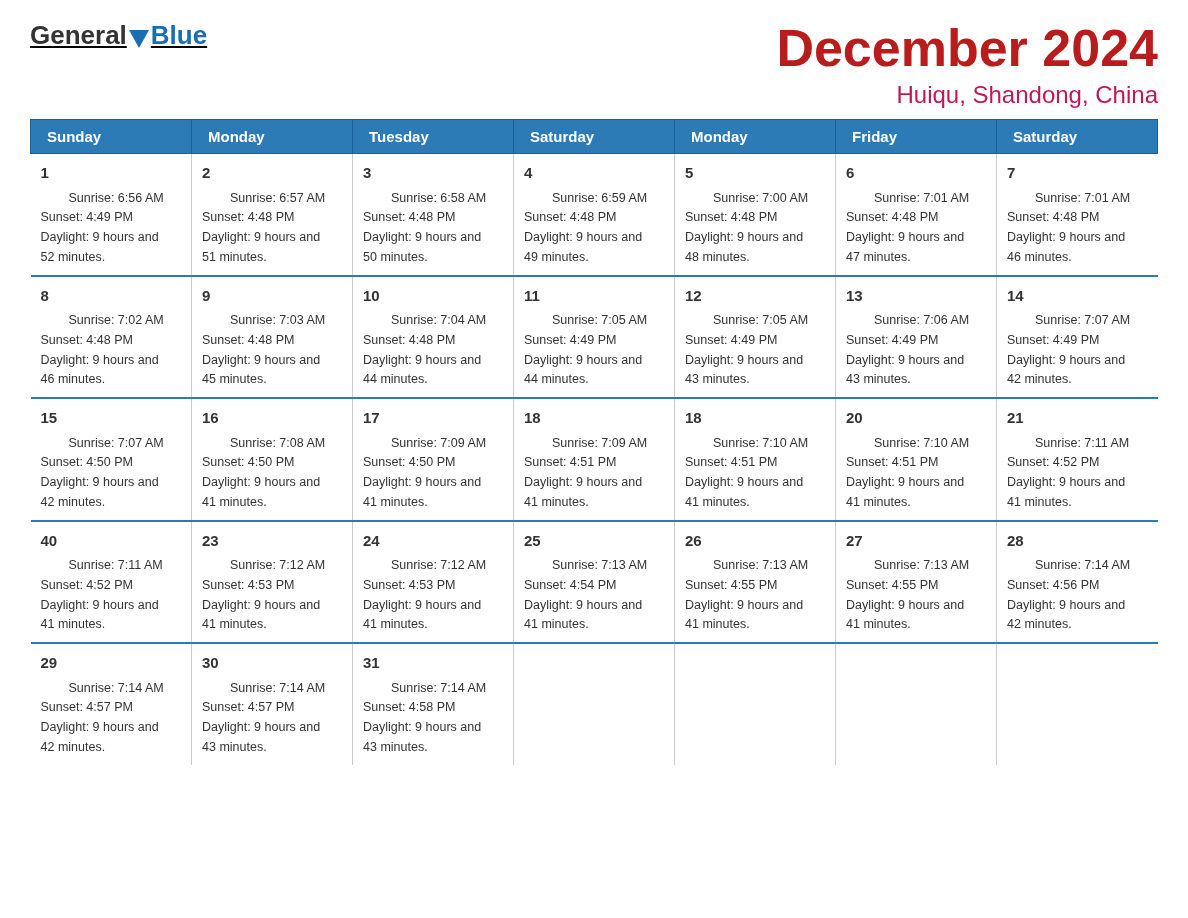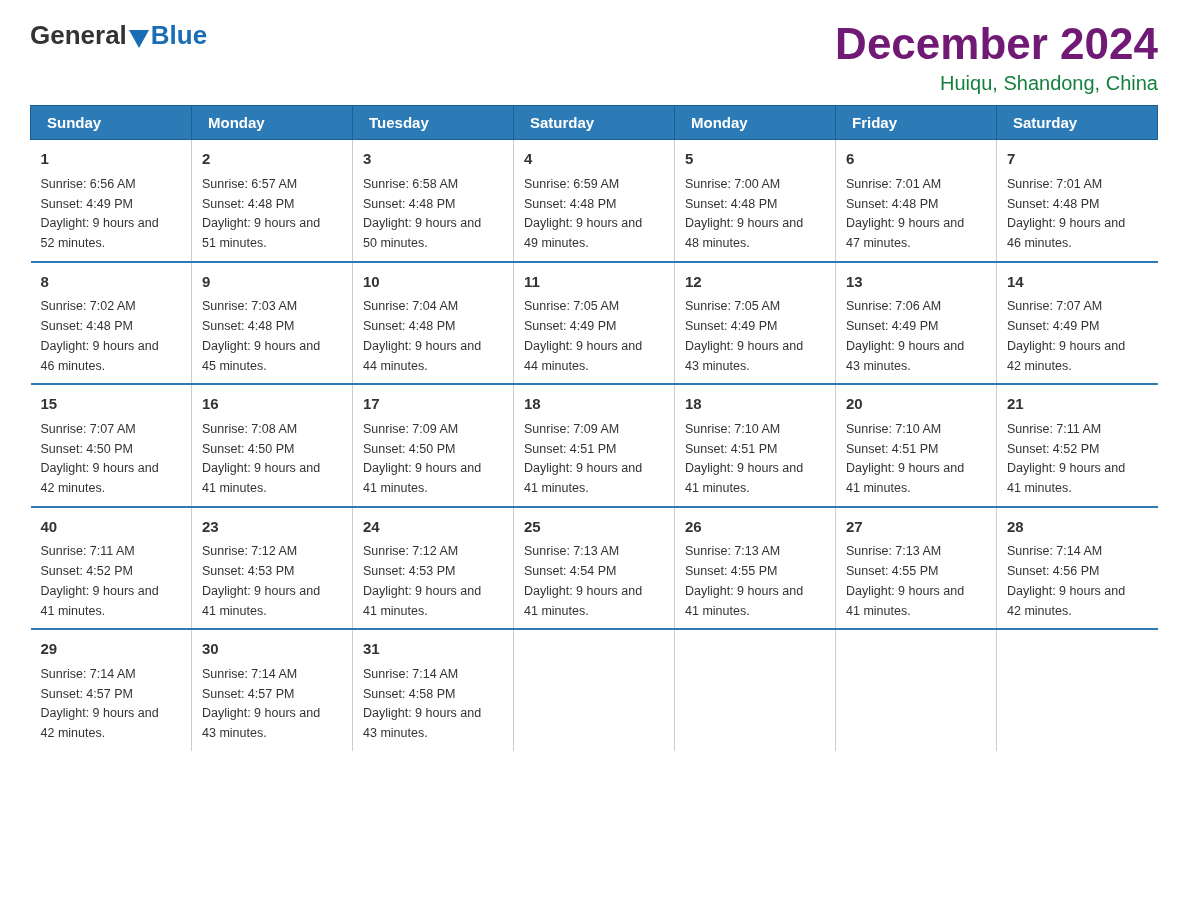--- a/index.html
+++ b/index.html
@@ -13,20 +13,21 @@
     .header-row {
       display: flex;
       justify-content: space-between;
       align-items: flex-start;
       margin-bottom: 10px;
     }
     .logo {
       display: flex;
       flex-direction: column;
       align-items: center;
+      text-decoration: underline;
     }
     .logo-text {
       display: flex;
       align-items: center;
       font-size: 26px;
       font-weight: bold;
       color: #333;
     }
     .logo-general { color: #333; }
     .logo-blue { color: #1a6db5; }
@@ -37,28 +38,28 @@
       border-right: 10px solid transparent;
       border-top: 18px solid #1a6db5;
       display: inline-block;
       margin: 0 2px;
       transform: translateY(3px);
     }
     .title-block {
       text-align: right;
     }
     .month-title {
-      font-size: 44px;
+      font-size: 52px;
       font-weight: bold;
-      color: #701a75;
+      color: #b91c1c;
       line-height: 1.1;
     }
     .location-title {
-      font-size: 20px;
-      color: #15803d;
+      font-size: 24px;
+      color: #be185d;
       margin-top: 4px;
     }
     table {
       width: 100%;
       border-collapse: collapse;
       margin-top: 6px;
     }
     thead tr {
       background-color: #2c7bb6;
     }
@@ -88,20 +89,21 @@
     }
     .day-number {
       font-size: 15px;
       font-weight: bold;
       display: block;
       margin-bottom: 3px;
     }
     .day-info {
       font-size: 12.5px;
       color: #333;
+      margin-left: 28px;
     }
     .empty-cell {
       background: #fff;
     }
     tbody tr:last-child {
       border-bottom: none;
     }
     tbody tr td {
       background: #fff;
     }

